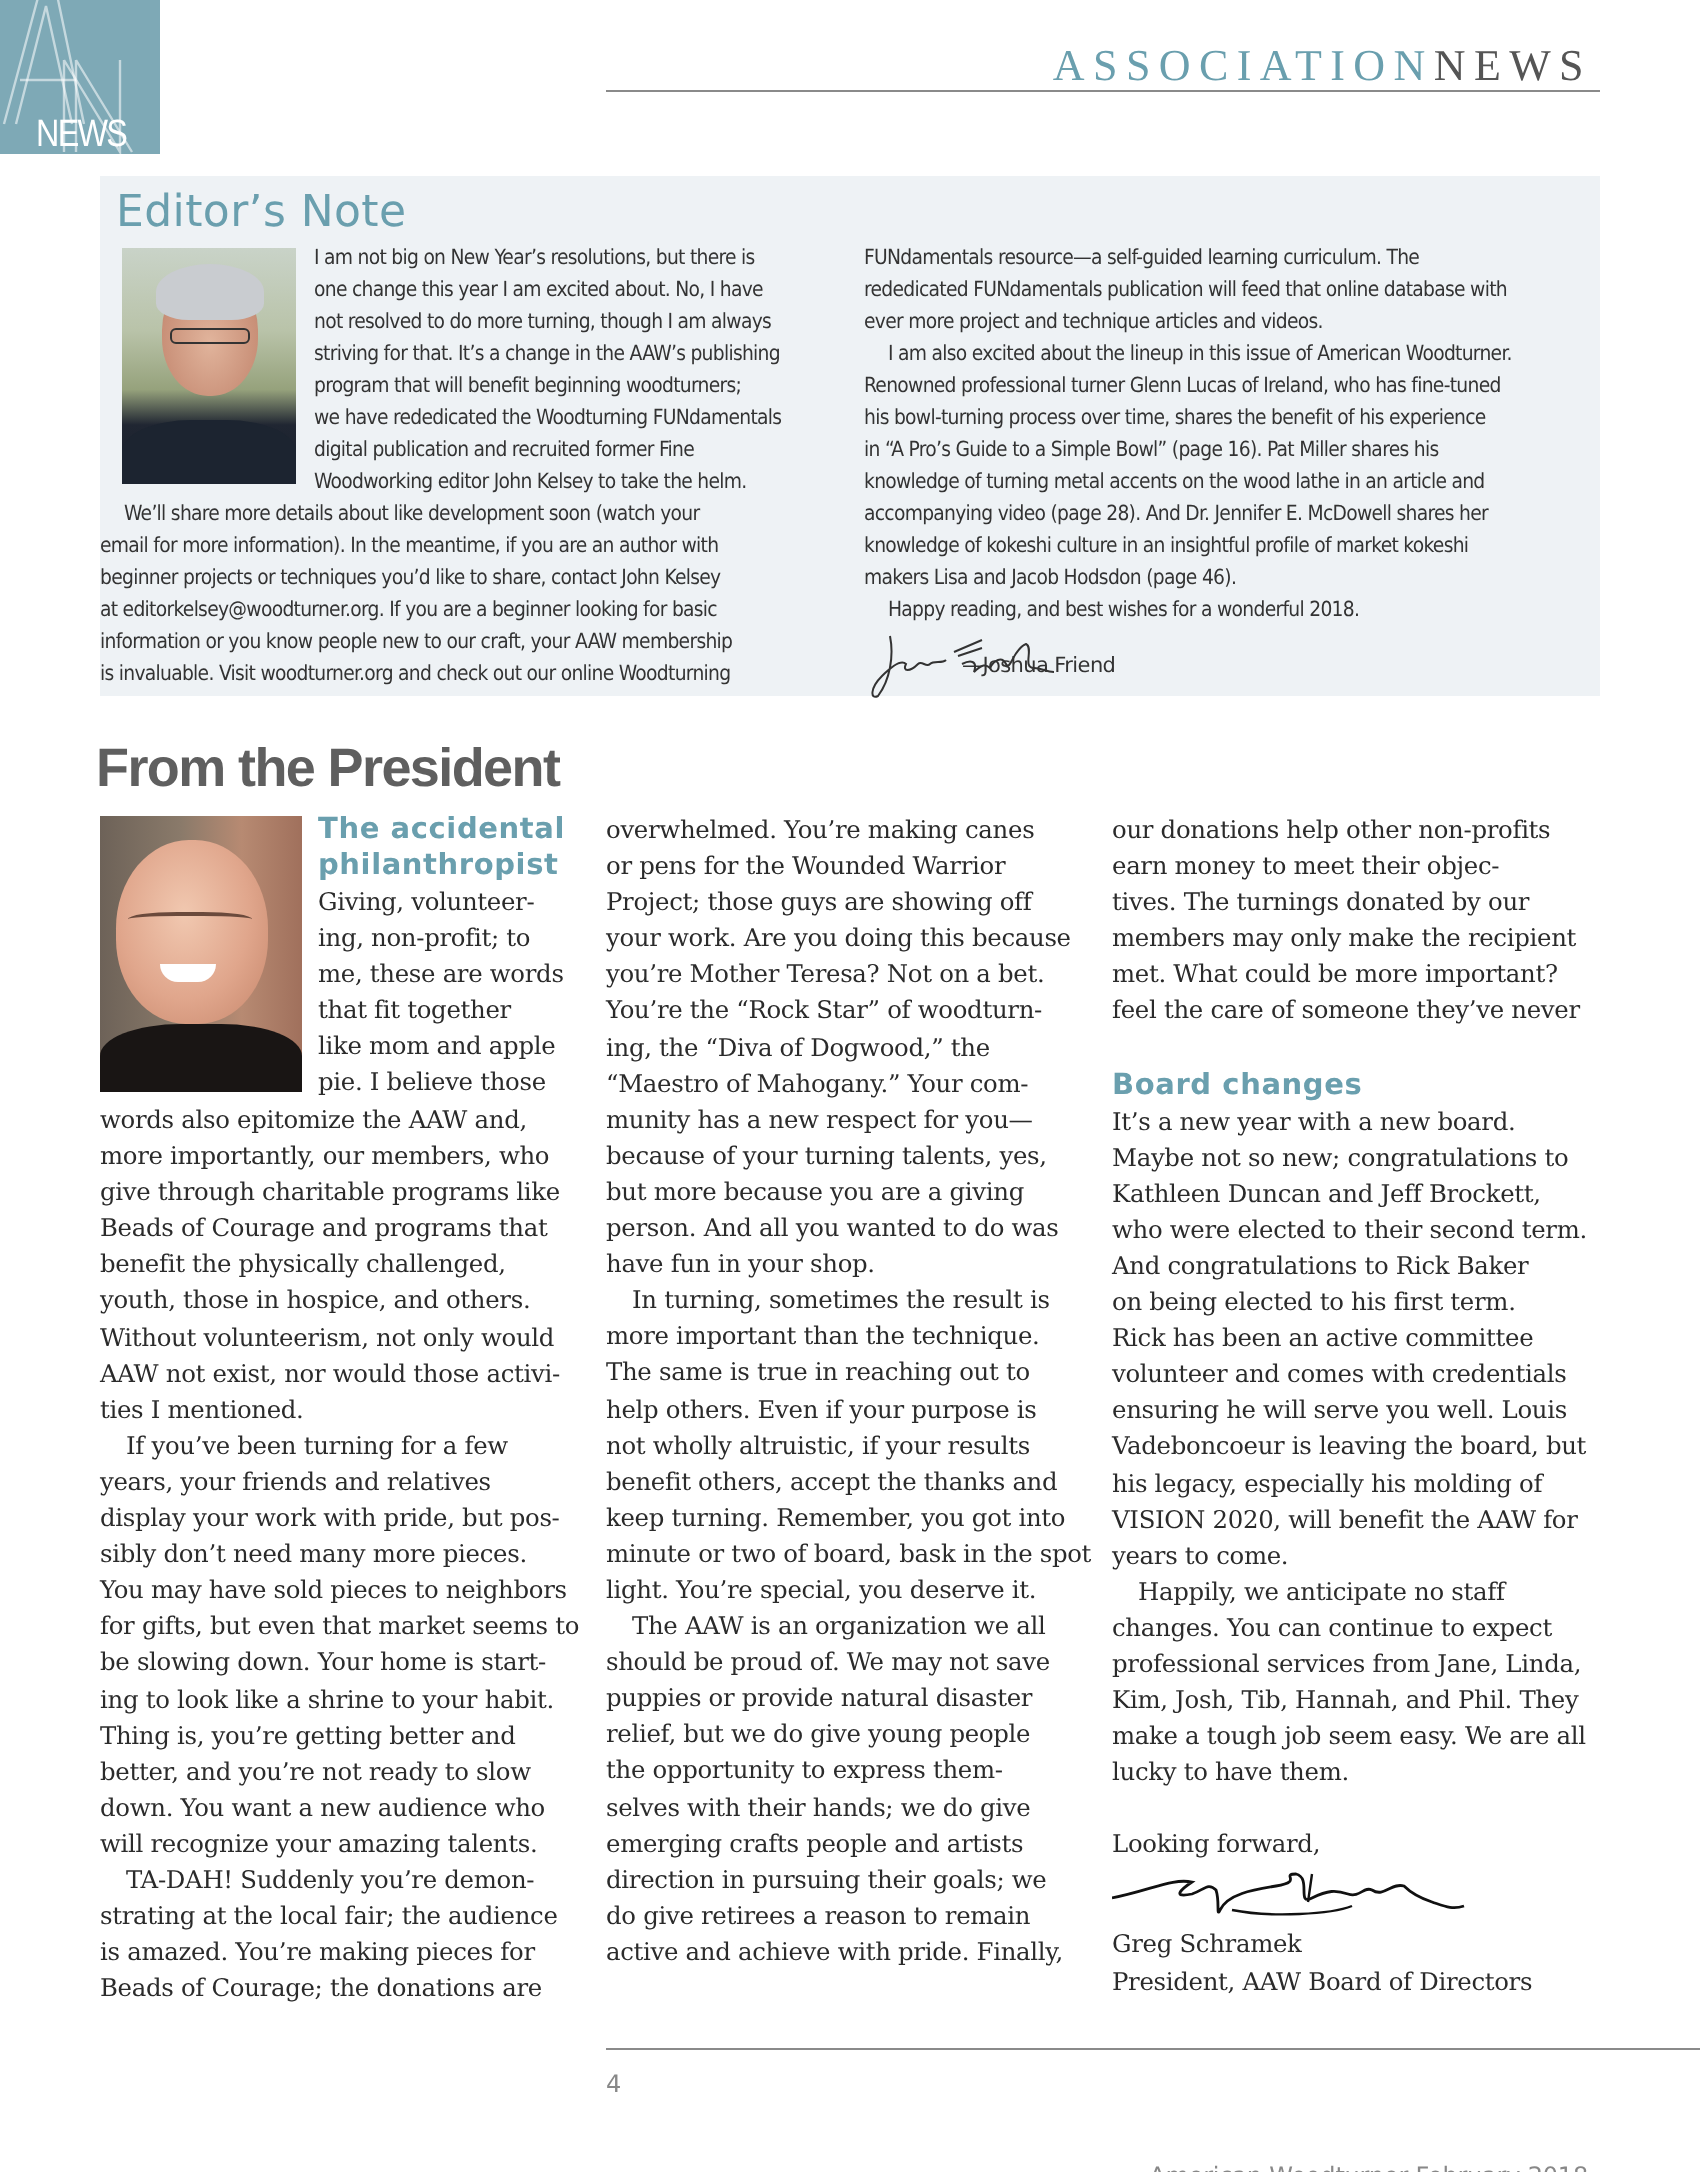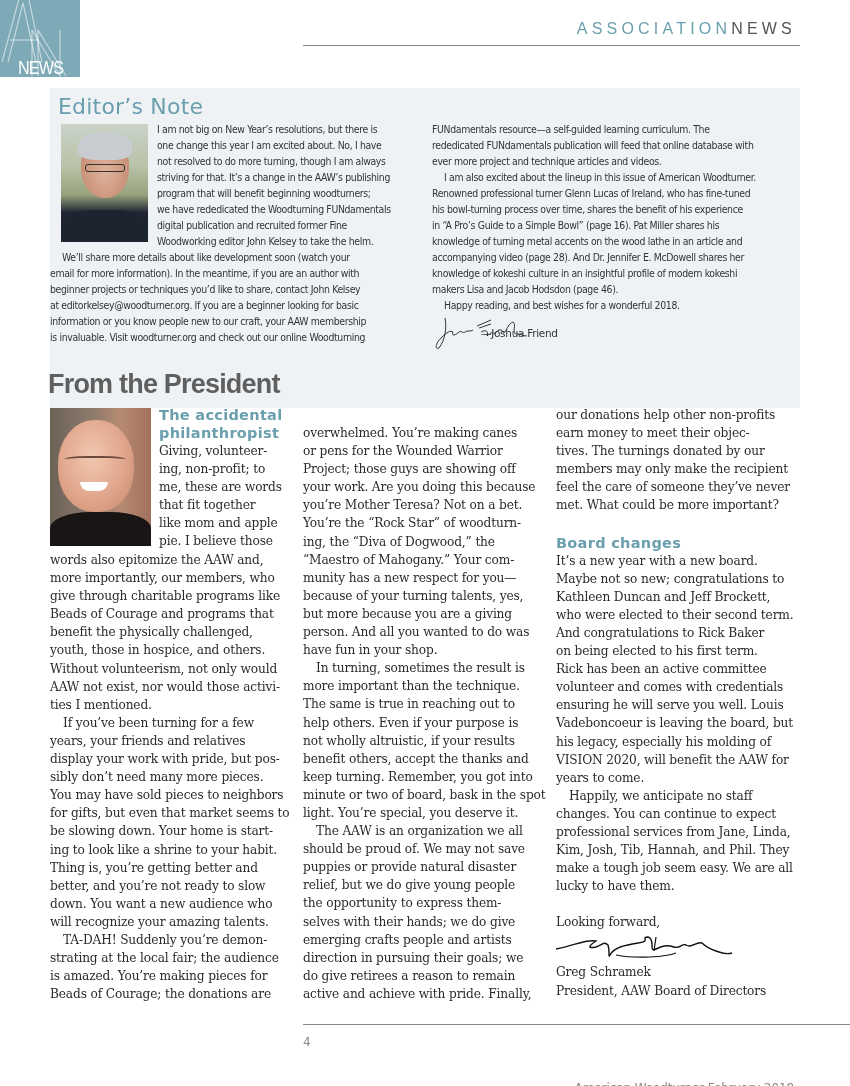--- a/index.html
+++ b/index.html
@@ -11,29 +11,29 @@
     position: absolute; left: 0; top: 0; width: 80px; height: 77px;
     background: #7ea9b6; overflow: hidden;
   }
   .logo svg { position: absolute; left: 0; top: 0; }
   .logo .news {
     position: absolute; left: 18px; bottom: -2px; color: #ffffff;
     font-family: "Liberation Sans", sans-serif; font-size: 19px; letter-spacing: -1px;
     transform: scaleX(0.85); transform-origin: left bottom;
   }
   .header-title {
-    position: absolute; right: 54px; top: 20px; font-size: 16px; letter-spacing: 4.2px;
-    font-family: Liberation Sans, sans-serif;
+    position: absolute; right: 54px; top: 20px; font-size: 22px; letter-spacing: 4.2px;
+    font-family: Liberation Serif, serif;
   }
   .header-title .a { color: #6a9fae; }
   .header-title .n { color: #555; font-weight: normal; }
   .header-rule { position: absolute; left: 303px; top: 45px; width: 497px; height: 1px; background: #8a8a8a; }
 
   .editor-box {
-    position: absolute; left: 50px; top: 88px; width: 750px; height: 320px; background: #eef2f5;
+    position: absolute; left: 50px; top: 88px; width: 750px; height: 260px; background: #eef2f5;
   }
   .editor-title {
     position: absolute; left: 8px; top: 6px; font-size: 22px; color: #6a9fae;
     font-family: "DejaVu Sans", sans-serif; font-weight: normal; letter-spacing: 0.2px;
   }
   .editor-photo {
     position: absolute; left: 11px; top: 36px; width: 87px; height: 118px;
     background: linear-gradient(180deg, #c9d3c8 0%, #b9c3a9 35%, #96a27c 60%, #202632 75%, #18202c 100%);
     overflow: hidden;
   }
@@ -85,21 +85,21 @@
     letter-spacing: 0.3px;
   }
   .pres-text {
     font-family: "DejaVu Serif", serif; font-size: 12.2px; line-height: 18.1px; color: #2b2b2b;
     letter-spacing: -0.15px;
   }
   .pres-text p { white-space: nowrap; }
   .col { position: absolute; }
   .col1-top { left: 159px; top: 406px; }
   .col1-bot { left: 50px; top: 551px; }
-  .col2 { left: 303px; top: 424px; }
+  .col2 { left: 303px; top: 406px; }
   .col3 { left: 556px; top: 406px; }
   .gap { height: 18px; }
   .gap-sm { height: 16px; }
   .sig2 { margin: 2px 0 0 0; height: 30px; }
 
   .footer-rule { position: absolute; left: 303px; top: 1024px; width: 547px; height: 1px; background: #8a8a8a; }
   .page-num { position: absolute; left: 303px; top: 1035px; font-size: 12px; color: #888; font-family: "DejaVu Sans", sans-serif; }
   .footer-text { position: absolute; right: 56px; top: 1035px; font-size: 12px; color: #888; font-family: "DejaVu Sans", sans-serif; letter-spacing: -0.1px; margin-top: 46px; }
 </style>
 </head>
@@ -152,21 +152,21 @@
     <div class="ed-text ed-col2" style="left: 382px; top: 33px;">
       <p>FUNdamentals resource—a self-guided learning curriculum. The</p>
       <p>rededicated FUNdamentals publication will feed that online database with</p>
       <p>ever more project and technique articles and videos.</p>
       <p class="indent">I am also excited about the lineup in this issue of American Woodturner.</p>
       <p>Renowned professional turner Glenn Lucas of Ireland, who has fine-tuned</p>
       <p>his bowl-turning process over time, shares the benefit of his experience</p>
       <p>in “A Pro’s Guide to a Simple Bowl” (page 16). Pat Miller shares his</p>
       <p>knowledge of turning metal accents on the wood lathe in an article and</p>
       <p>accompanying video (page 28). And Dr. Jennifer E. McDowell shares her</p>
-      <p>knowledge of kokeshi culture in an insightful profile of modern kokeshi</p>
+      <p>knowledge of kokeshi culture in an insightful profile of market kokeshi</p>
       <p>makers Lisa and Jacob Hodsdon (page 46).</p>
       <p class="indent">Happy reading, and best wishes for a wonderful 2018.</p>
     </div>
     <div class="sig1"><svg width="95" height="38" viewBox="0 0 95 38">
         <path d="M12 4 C14 14 12 26 6 34 C2 36 2 30 8 24 C14 18 18 16 20 18 C18 22 22 22 26 18 C28 16 30 20 32 18 C34 16 38 18 40 16 M44 12 L58 6 M46 14 L58 10 M48 18 C52 16 56 16 54 22 C58 18 60 18 62 20 C64 16 68 14 70 18 C72 22 74 10 80 8 C84 10 78 20 84 20 C88 20 90 22 94 22" fill="none" stroke="#333" stroke-width="1"></path>
       </svg></div>
     <div class="sig1-name">—Joshua Friend</div>
   </div>
 
 <div id="editor-content"></div>
@@ -255,22 +255,22 @@
       <p>do give retirees a reason to remain</p>
       <p>active and achieve with pride. Finally,</p>
     </div>
 </div>
 <div class="col col3 pres-text">
   <div>
       <p>our donations help other non-profits</p>
       <p>earn money to meet their objec-</p>
       <p>tives. The turnings donated by our</p>
       <p>members may only make the recipient</p>
+      <p>met. What could be more important?</p>
       <p>feel the care of someone they’ve never</p>
-      <p>met. What could be more important?</p>
     </div>
   <div class="gap-sm"></div>
   <div class="subhead" style="margin-top:3px;">Board changes</div>
   <div>
       <p>It’s a new year with a new board.</p>
       <p>Maybe not so new; congratulations to</p>
       <p>Kathleen Duncan and Jeff Brockett,</p>
       <p>who were elected to their second term.</p>
       <p>And congratulations to Rick Baker</p>
       <p>on being elected to his first term.</p>

